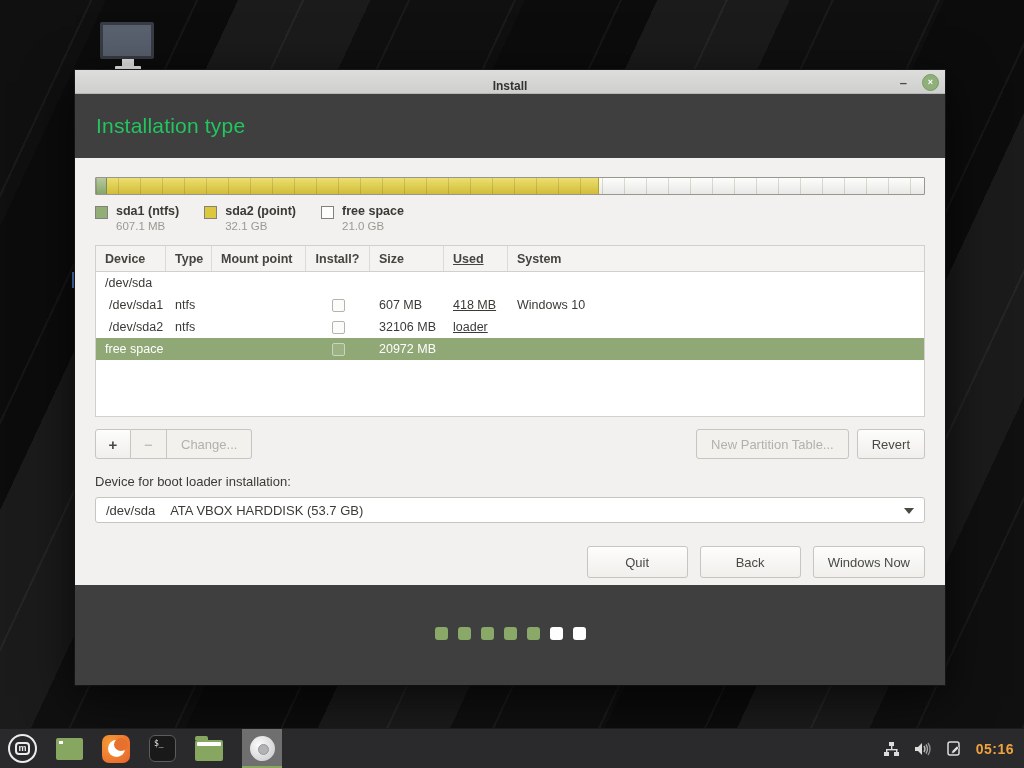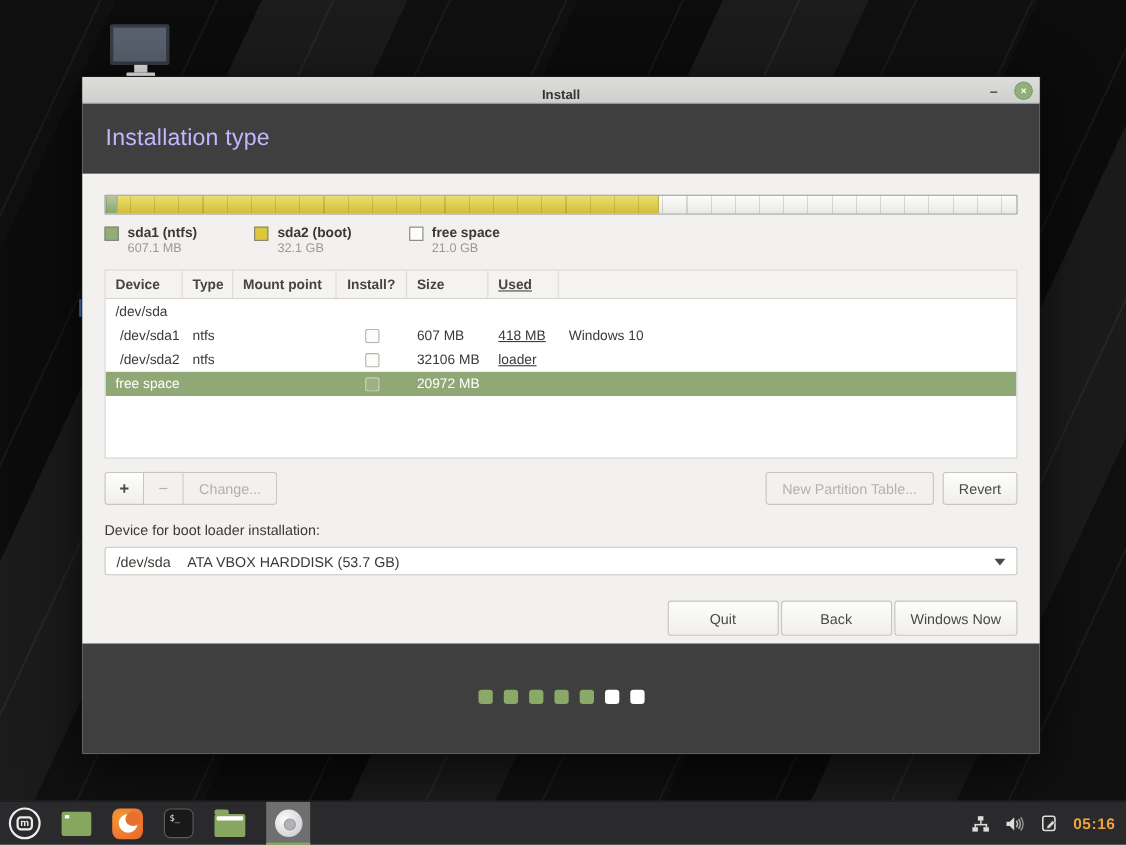--- a/index.html
+++ b/index.html
@@ -31,37 +31,37 @@
     border-bottom:1px solid #b6b6b4; display:flex; align-items:flex-end; position:relative;
   }
   .titlebar-title { flex:1; text-align:center; font-size:12px; font-weight:bold; color:#333331; }
   .titlebar-controls { position:absolute; right:6px; top:0; height:24px; display:flex; align-items:center; gap:12px; }
   .min-btn { font-size:13px; font-weight:bold; color:#4a4a48; line-height:1; cursor:default; padding:0 3px; }
   .close-btn {
     width:17px; height:17px; border-radius:50%; background:#8fb07a; border:1px solid #7a9b66;
     color:#fff; font-size:9px; line-height:15px; text-align:center; font-weight:bold;
   }
   .page-header { height:64px; flex:0 0 64px; background:#3f3f3f; display:flex; align-items:center; padding-left:21px; }
-  .page-title { color:#c4b5fd; font-size:21px; letter-spacing:0.2px; }
+  .page-title { color:#22c55e; font-size:21px; letter-spacing:0.2px; }
 
   .content { flex:1; padding:19px 20px 0 20px; background:#f2f1ef; }
 
   
   .partbar { height:18px; display:flex; border:1px solid #97968f; border-radius:1px; overflow:hidden; position:relative; }
   .partbar::after {
     content:""; position:absolute; inset:0;
     background:repeating-linear-gradient(90deg, rgba(60,50,0,0.16) 0 1px, transparent 1px 22px);
     pointer-events:none;
   }
   .seg-sda1 { width:1.3%; background:linear-gradient(#b7c9a0,#87a56b); border-right:1px solid #73905a; }
   .seg-sda2 { width:59.4%; background:linear-gradient(#ecdf70,#d2bd39); border-right:1px solid #b4a230; }
   .seg-free { flex:1; background:linear-gradient(#fdfdfc,#e8e8e6); }
 
   
-  .legend { display:flex; margin-top:9px; gap:52px; }
+  .legend { display:flex; margin-top:9px; gap:25px; }
   .legend-item { display:flex; gap:8px; }
   .swatch { width:13px; height:13px; margin-top:2px; border:1px solid #82817c; }
   .swatch-sda1 { background:#92ad75; }
   .swatch-sda2 { background:#dcc73f; }
   .swatch-free { background:#fdfdfc; }
   .legend-label { font-size:12.5px; font-weight:bold; color:#3a3935; }
   .legend-size { font-size:11.5px; color:#9b9994; margin-top:2px; }
 
   
   .ptable { margin-top:13px; border:1px solid #d2d0cb; background:#fff; height:172px; overflow:hidden; }
@@ -100,21 +100,21 @@
     margin-top:8px; height:26px; border:1px solid #c7c5c0; border-radius:3px; background:#fff;
     display:flex; align-items:center; padding:0 10px; font-size:13px; color:#3b3a36; position:relative;
   }
   .combo-desc { margin-left:15px; }
   .combo-arrow {
     position:absolute; right:10px; top:10px; width:0; height:0;
     border-left:5px solid transparent; border-right:5px solid transparent; border-top:6px solid #4a4944;
   }
 
   
-  .actions { display:flex; justify-content:flex-end; gap:2px; margin-top:23px; }
+  .actions { display:flex; justify-content:flex-end; gap:12px; margin-top:23px; }
   .action-btn { height:32px; min-width:101px; }
 
   
   .footer { height:100px; flex:0 0 100px; background:#3f3f3f; display:flex; justify-content:center; }
   .dots { display:flex; gap:10px; margin-top:42px; }
   .dot { width:13px; height:13px; border-radius:3px; }
   .dot.done { background:#8aa868; }
   .dot.todo { background:#ffffff; }
 
   
@@ -181,41 +181,42 @@
       <div class="legend-item">
         <div class="swatch swatch-sda1"></div>
         <div>
           <div class="legend-label">sda1 (ntfs)</div>
           <div class="legend-size">607.1 MB</div>
         </div>
       </div>
       <div class="legend-item">
         <div class="swatch swatch-sda2"></div>
         <div>
-          <div class="legend-label">sda2 (boot)</div>
+          <div class="legend-label">sda2 (point)</div>
           <div class="legend-size">32.1 GB</div>
         </div>
       </div>
       <div class="legend-item">
         <div class="swatch swatch-free"></div>
         <div>
           <div class="legend-label">free space</div>
           <div class="legend-size">21.0 GB</div>
         </div>
       </div>
     </div>
 
     <div class="ptable">
       <div class="thead">
         <div class="th c-device">Device</div>
         <div class="th c-type">Type</div>
         <div class="th c-mount">Mount point</div>
         <div class="th c-format">Install?</div>
         <div class="th c-size">Size</div>
         <div class="th c-used">Used</div>
+        <div class="th c-system">System</div>
       </div>
 
       <div class="tr">
         <div class="td c-device">/dev/sda</div>
       </div>
 
       <div class="tr">
         <div class="td c-device indent">/dev/sda1</div>
         <div class="td c-type">ntfs</div>
         <div class="td c-mount"></div>

